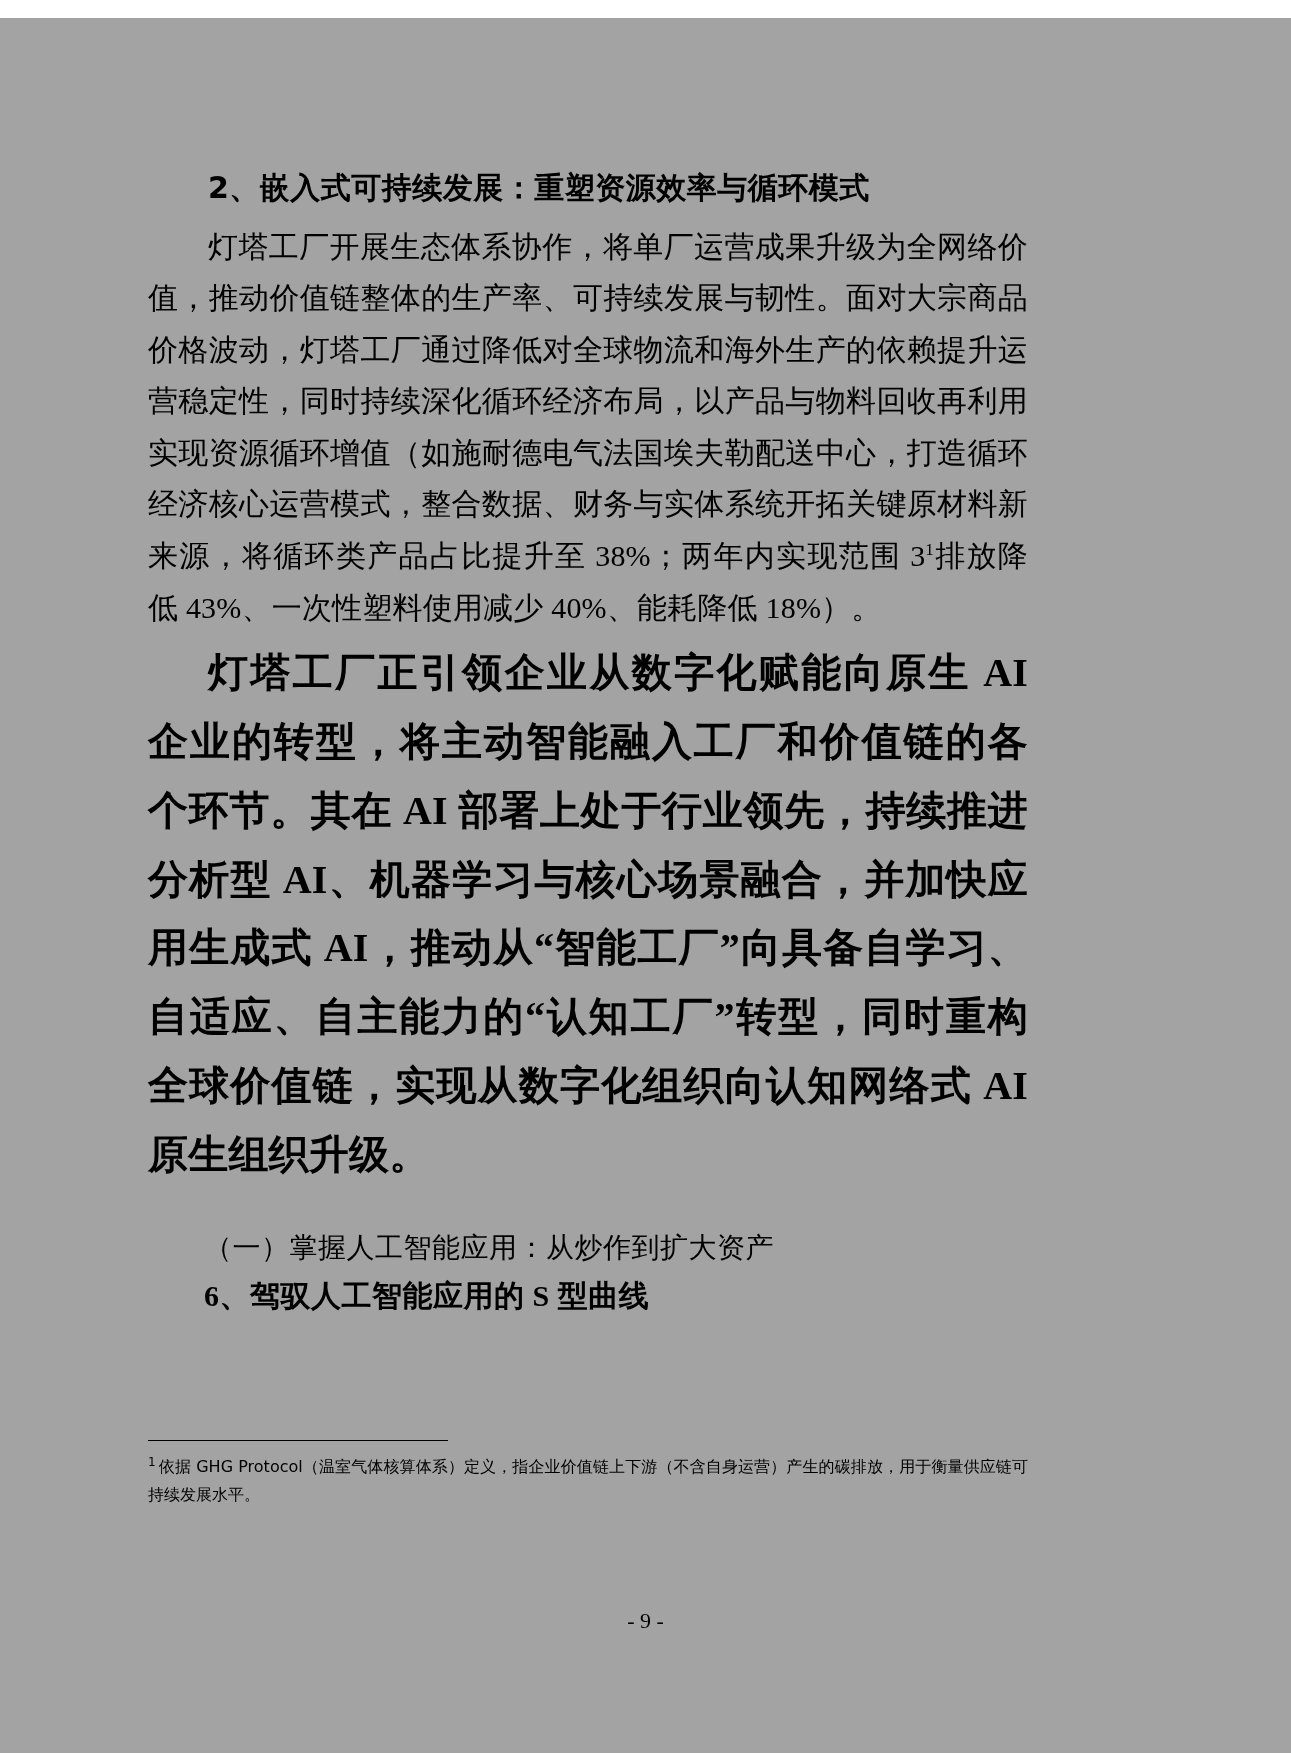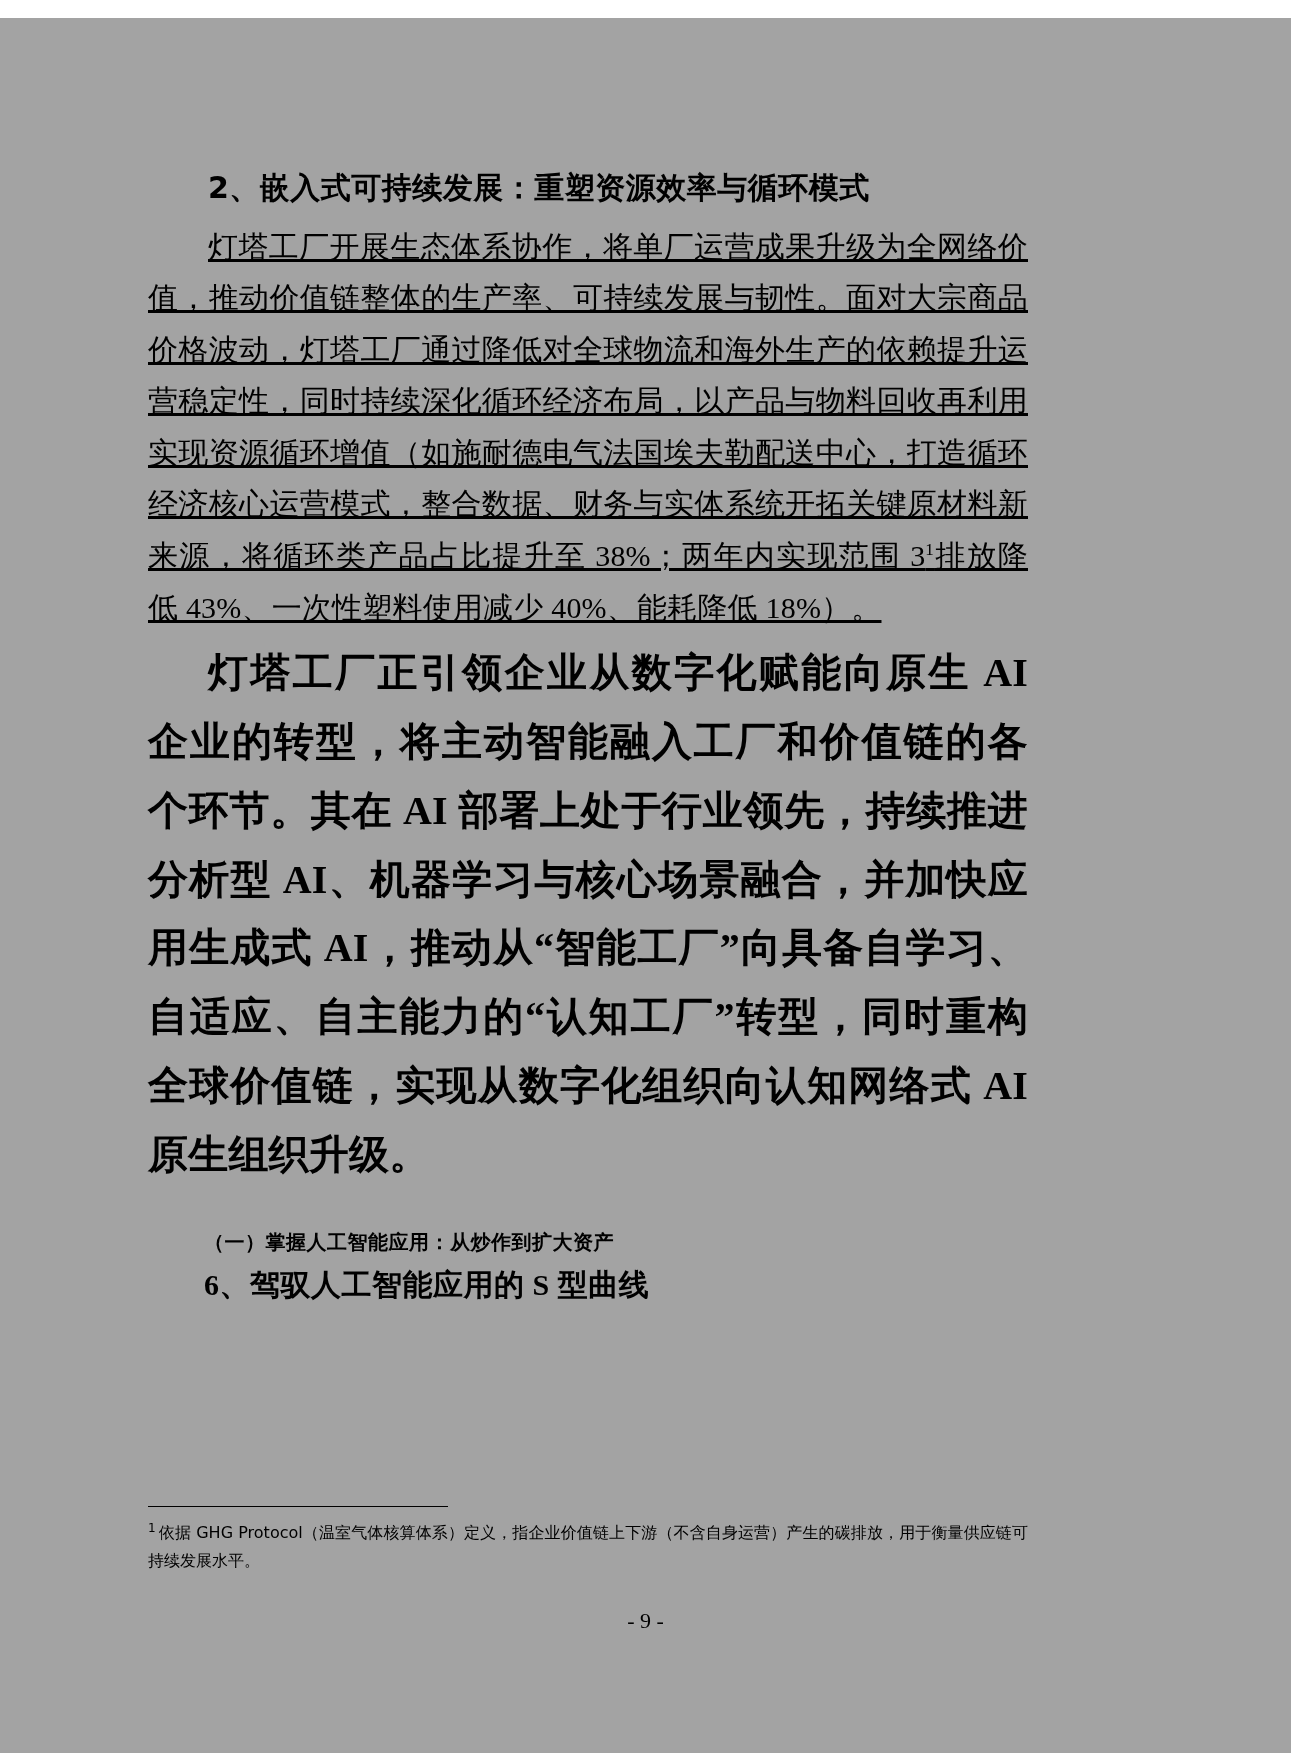--- a/index.html
+++ b/index.html
@@ -39,22 +39,22 @@
     font-family: "DejaVu Sans", "Liberation Sans", sans-serif;
     font-weight: bold;
     font-size: 31px;
     line-height: 1.35;
     margin: 42px 0 14px 0;
     letter-spacing: 0.5px;
     text-indent: 58px;
   }
   h3.heading-sub {
     font-family: "Liberation Serif", "DejaVu Serif", serif;
-    font-weight: bold;
-    font-size: 20px;
+    font-weight: normal;
+    font-size: 28px;
     line-height: 1.4;
     margin: 38px 0 6px 0;
     letter-spacing: 0.5px;
     text-indent: 56px;
   }
   h4.heading-sub2 {
     font-family: "Liberation Serif", "DejaVu Serif", serif;
     font-weight: bold;
     font-size: 30px;
     line-height: 1.4;
@@ -63,41 +63,40 @@
     text-indent: 56px;
   }
   p.body-para {
     font-size: 30px;
     line-height: 1.72;
     margin: 0 0 6px 0;
     text-indent: 60px;
     text-align: justify;
     text-justify: inter-ideograph;
     letter-spacing: 0.2px;
-    text-decoration: underline;
   }
   p.body-para-bold {
     font-size: 40px;
     line-height: 1.72;
     margin: 0 0 6px 0;
     text-indent: 60px;
     text-align: justify;
     text-justify: inter-ideograph;
     font-weight: bold;
     letter-spacing: 0.2px;
   }
   sup.fn-ref {
     font-size: 17px;
     vertical-align: super;
     line-height: 0;
   }
   .footnote-zone {
     position: absolute;
     left: 148px;
-    top: 1488px;
+    top: 1422px;
     width: 880px;
   }
   .footnote-rule {
     width: 300px;
     height: 1px;
     background: #000000;
     margin-bottom: 12px;
   }
   .footnote-text {
     font-family: "DejaVu Sans", "Liberation Sans", sans-serif;

